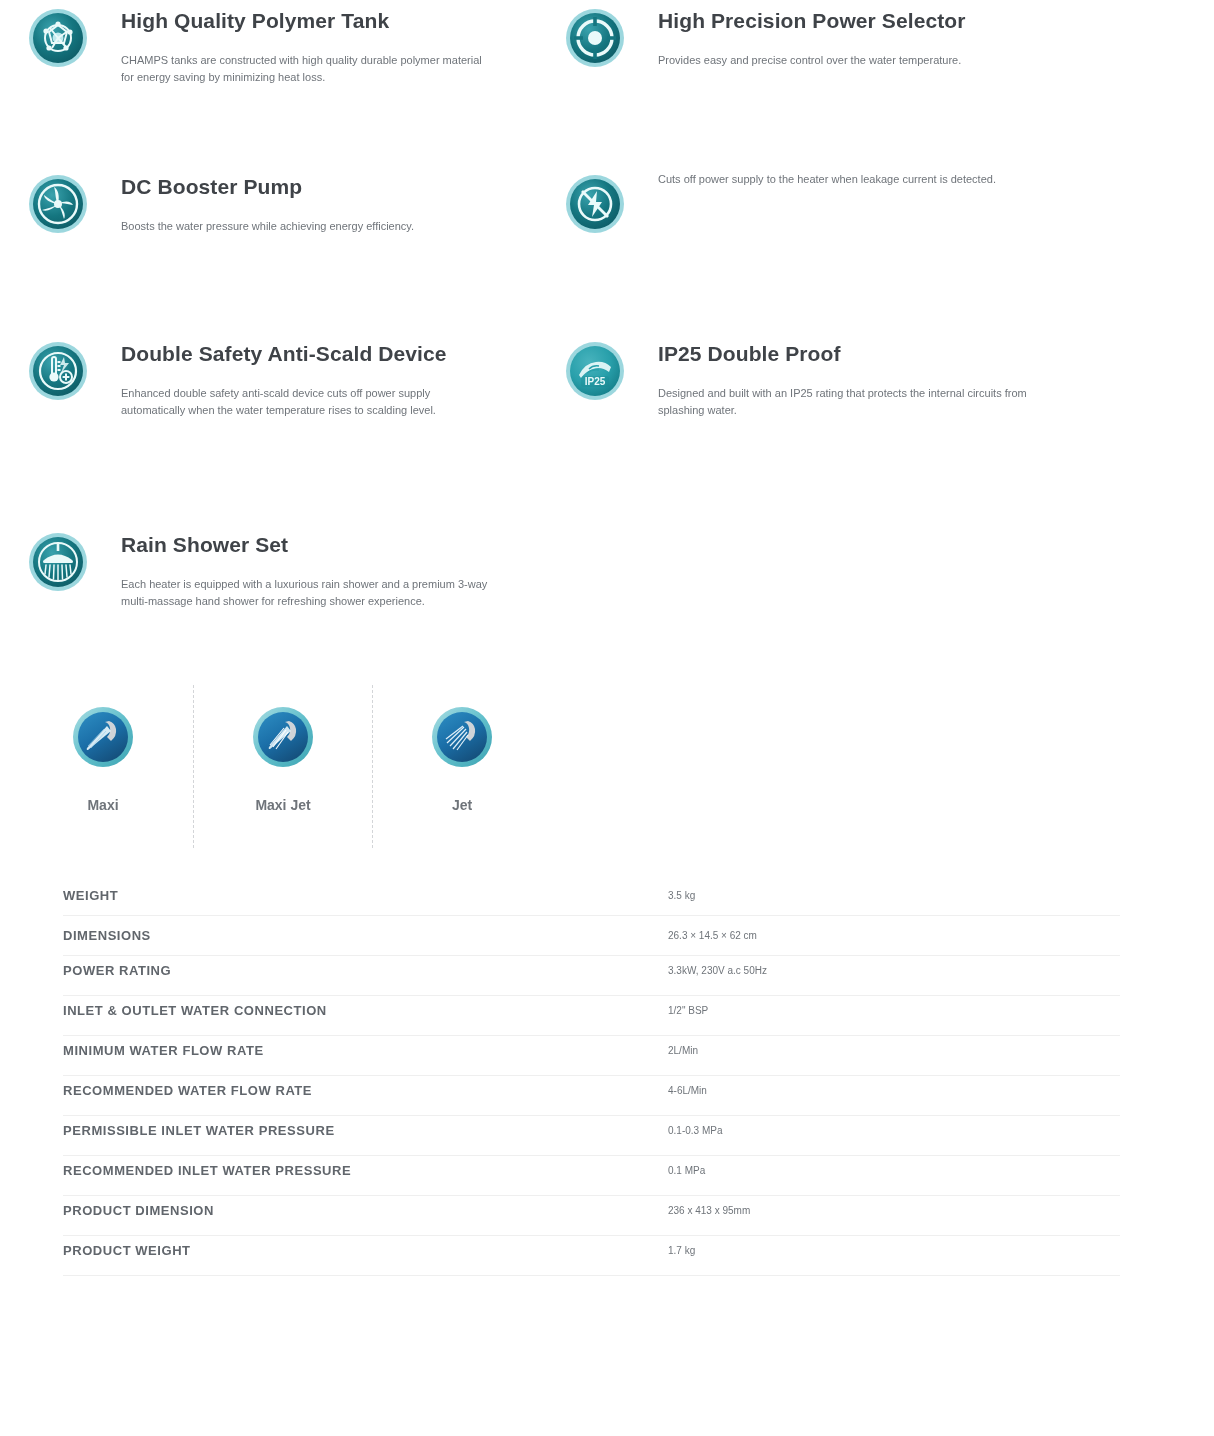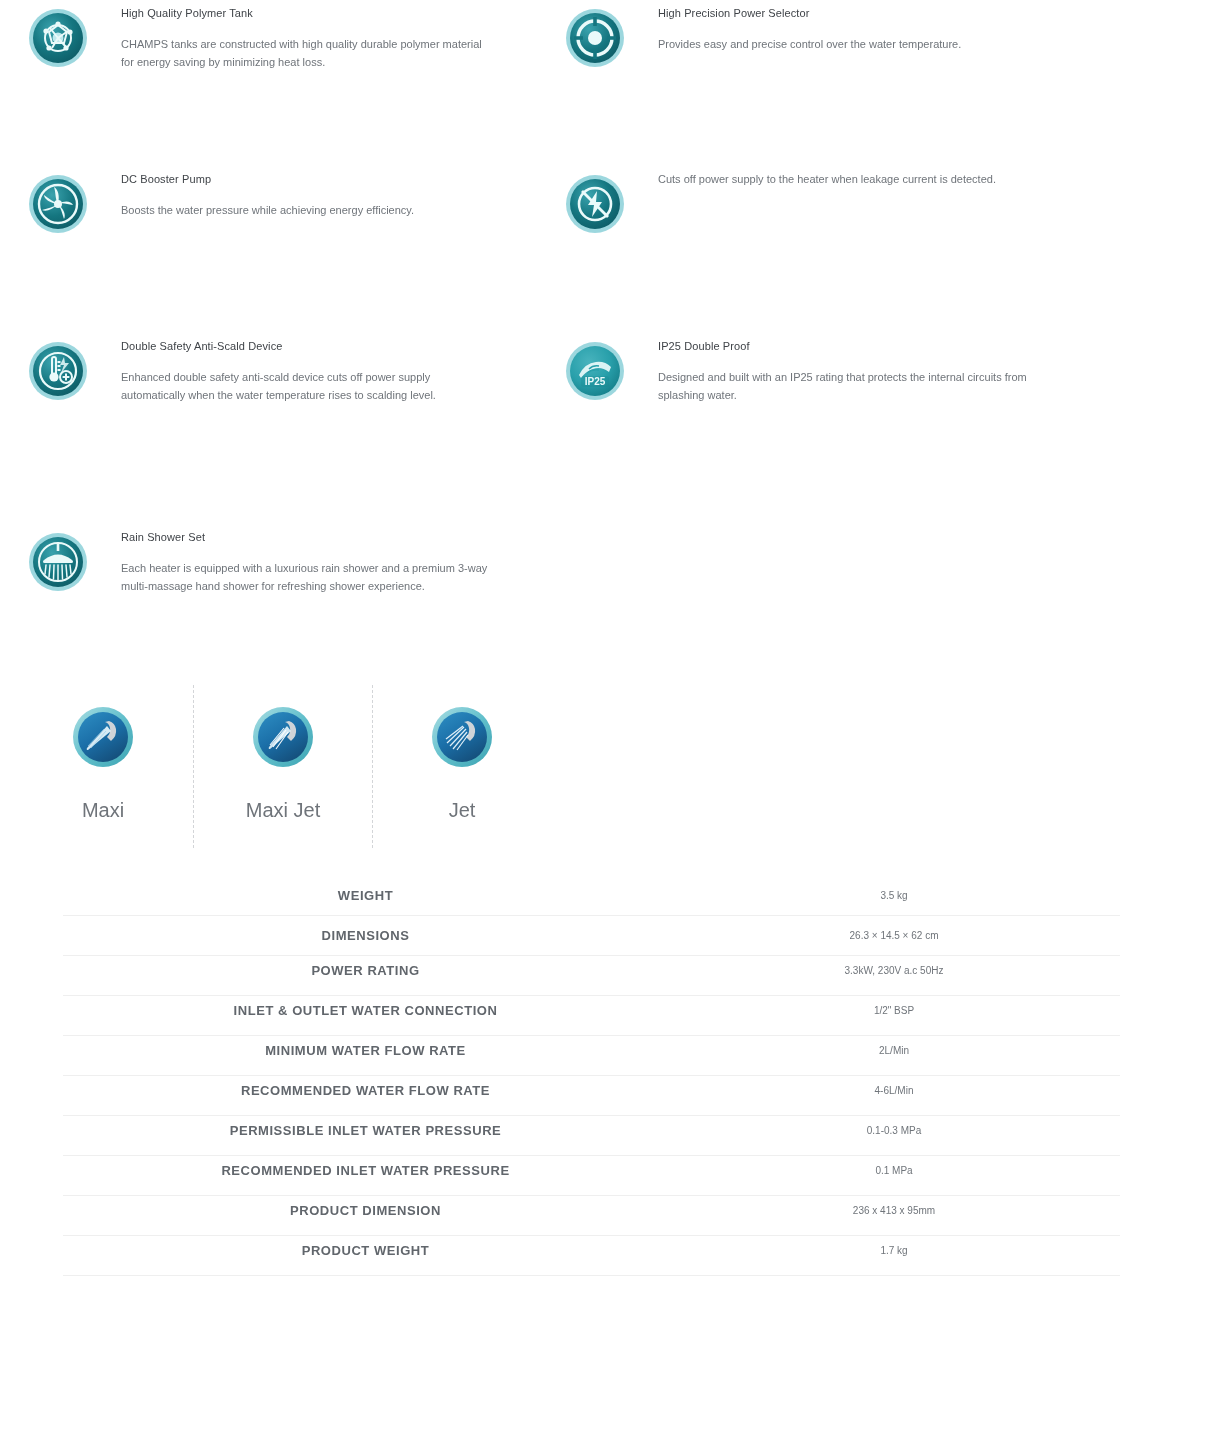--- a/index.html
+++ b/index.html
@@ -31,22 +31,22 @@
     width: 60px;
     min-width: 60px;
     height: 60px;
     margin-top: 3px;
   }
   .feature .ftext {
     margin-left: 33px;
   }
   .feature h3 {
     margin: 0 0 14px 0;
-    font-size: 11px;
-    font-weight: normal;
+    font-size: 21px;
+    font-weight: bold;
     line-height: 1.55;
     color: #3f4348;
     letter-spacing: 0.1px;
   }
   .feature p {
     margin: 0;
     font-size: 11px;
     line-height: 1.62;
     color: #6f747a;
     font-weight: 400;
@@ -88,43 +88,43 @@
     width: 160px;
     text-align: center;
   }
   .spray-item .sicon {
     margin: 20px auto 0 auto;
     width: 64px;
     height: 64px;
   }
   .spray-item .slabel {
     margin-top: 27px;
-    font-size: 20px;
+    font-size: 14px;
     color: #6f747a;
     line-height: 1.4;
+    font-weight: bold;
   }
   .spray-div {
     position: absolute;
     top: 0;
     width: 0;
     height: 163px;
     border-left: 1px dashed #d3d5d8;
   }
 
   
   .spec-table {
     position: absolute;
     top: 876px;
     left: 63px;
     width: 1057px;
     border-collapse: collapse;
   }
   .spec-table tr {
     border-bottom: 1px solid #ededed;
-    text-align: center;
   }
   .spec-table td {
     padding: 12px 0 12px 0;
     vertical-align: middle;
     border-bottom: 1px solid #efefef;
   }
   .spec-table td.k {
     width: 605px;
     font-size: 13px;
     font-weight: bold;

